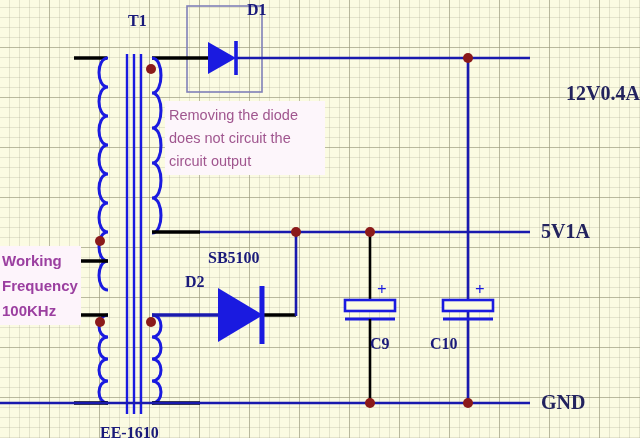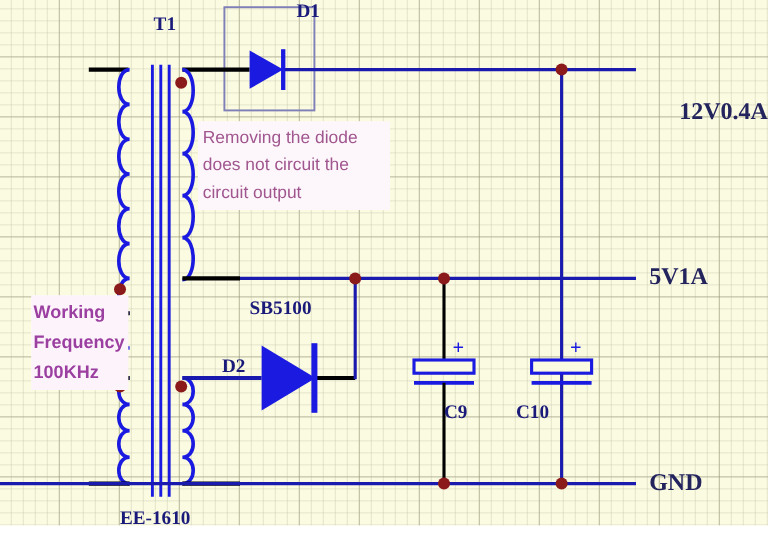--- a/index.html
+++ b/index.html
@@ -58,21 +58,20 @@
     position: absolute;
     background: #fdf4fb;
     color: #9b3fa0;
     font-family: "Liberation Sans", sans-serif;
     font-weight: bold;
     font-size: 15px;
     line-height: 25px;
     white-space: nowrap;
     padding: 2px 4px 2px 2px;
     box-sizing: border-box;
-    margin-left: 26px;
   }
 </style>
 </head>
 <body>
 
 <div id="canvas">
 
   <svg id="schematic" viewBox="0 0 640 446">
 
     <rect x="187" y="6" width="75" height="86" fill="none" stroke="#8080b8" stroke-width="1.6"></rect>
@@ -172,21 +171,21 @@
     <circle cx="151" cy="322" r="5" fill="#8b1a1a"></circle>
 
   </svg>
 
   <div class="lbl lbl-part" style="left:128px; top:13px;">T1</div>
 
   <div class="lbl lbl-part" style="left:212px; top:2px;margin-left:35px;">D1</div>
 
   <div class="lbl lbl-part" style="left:208px; top:250px;">SB5100</div>
 
-  <div class="lbl lbl-part" style="left:185px; top:274px;margin-top:24px;">D2</div>
+  <div class="lbl lbl-part" style="left:185px; top:274px;">D2</div>
 
   <div class="lbl lbl-part" style="left:359px; top:336px;padding-left:11px;">C9</div>
 
   <div class="lbl lbl-part" style="left:430px; top:336px;">C10</div>
 
   <div class="lbl lbl-part" style="left:100px; top:425px;">EE-1610</div>
 
   <div class="lbl" style="left:377px; top:281px; font-size:17px; color:#1a1ae0;">+</div>
   <div class="lbl" style="left:475px; top:281px; font-size:17px; color:#1a1ae0;">+</div>
 

